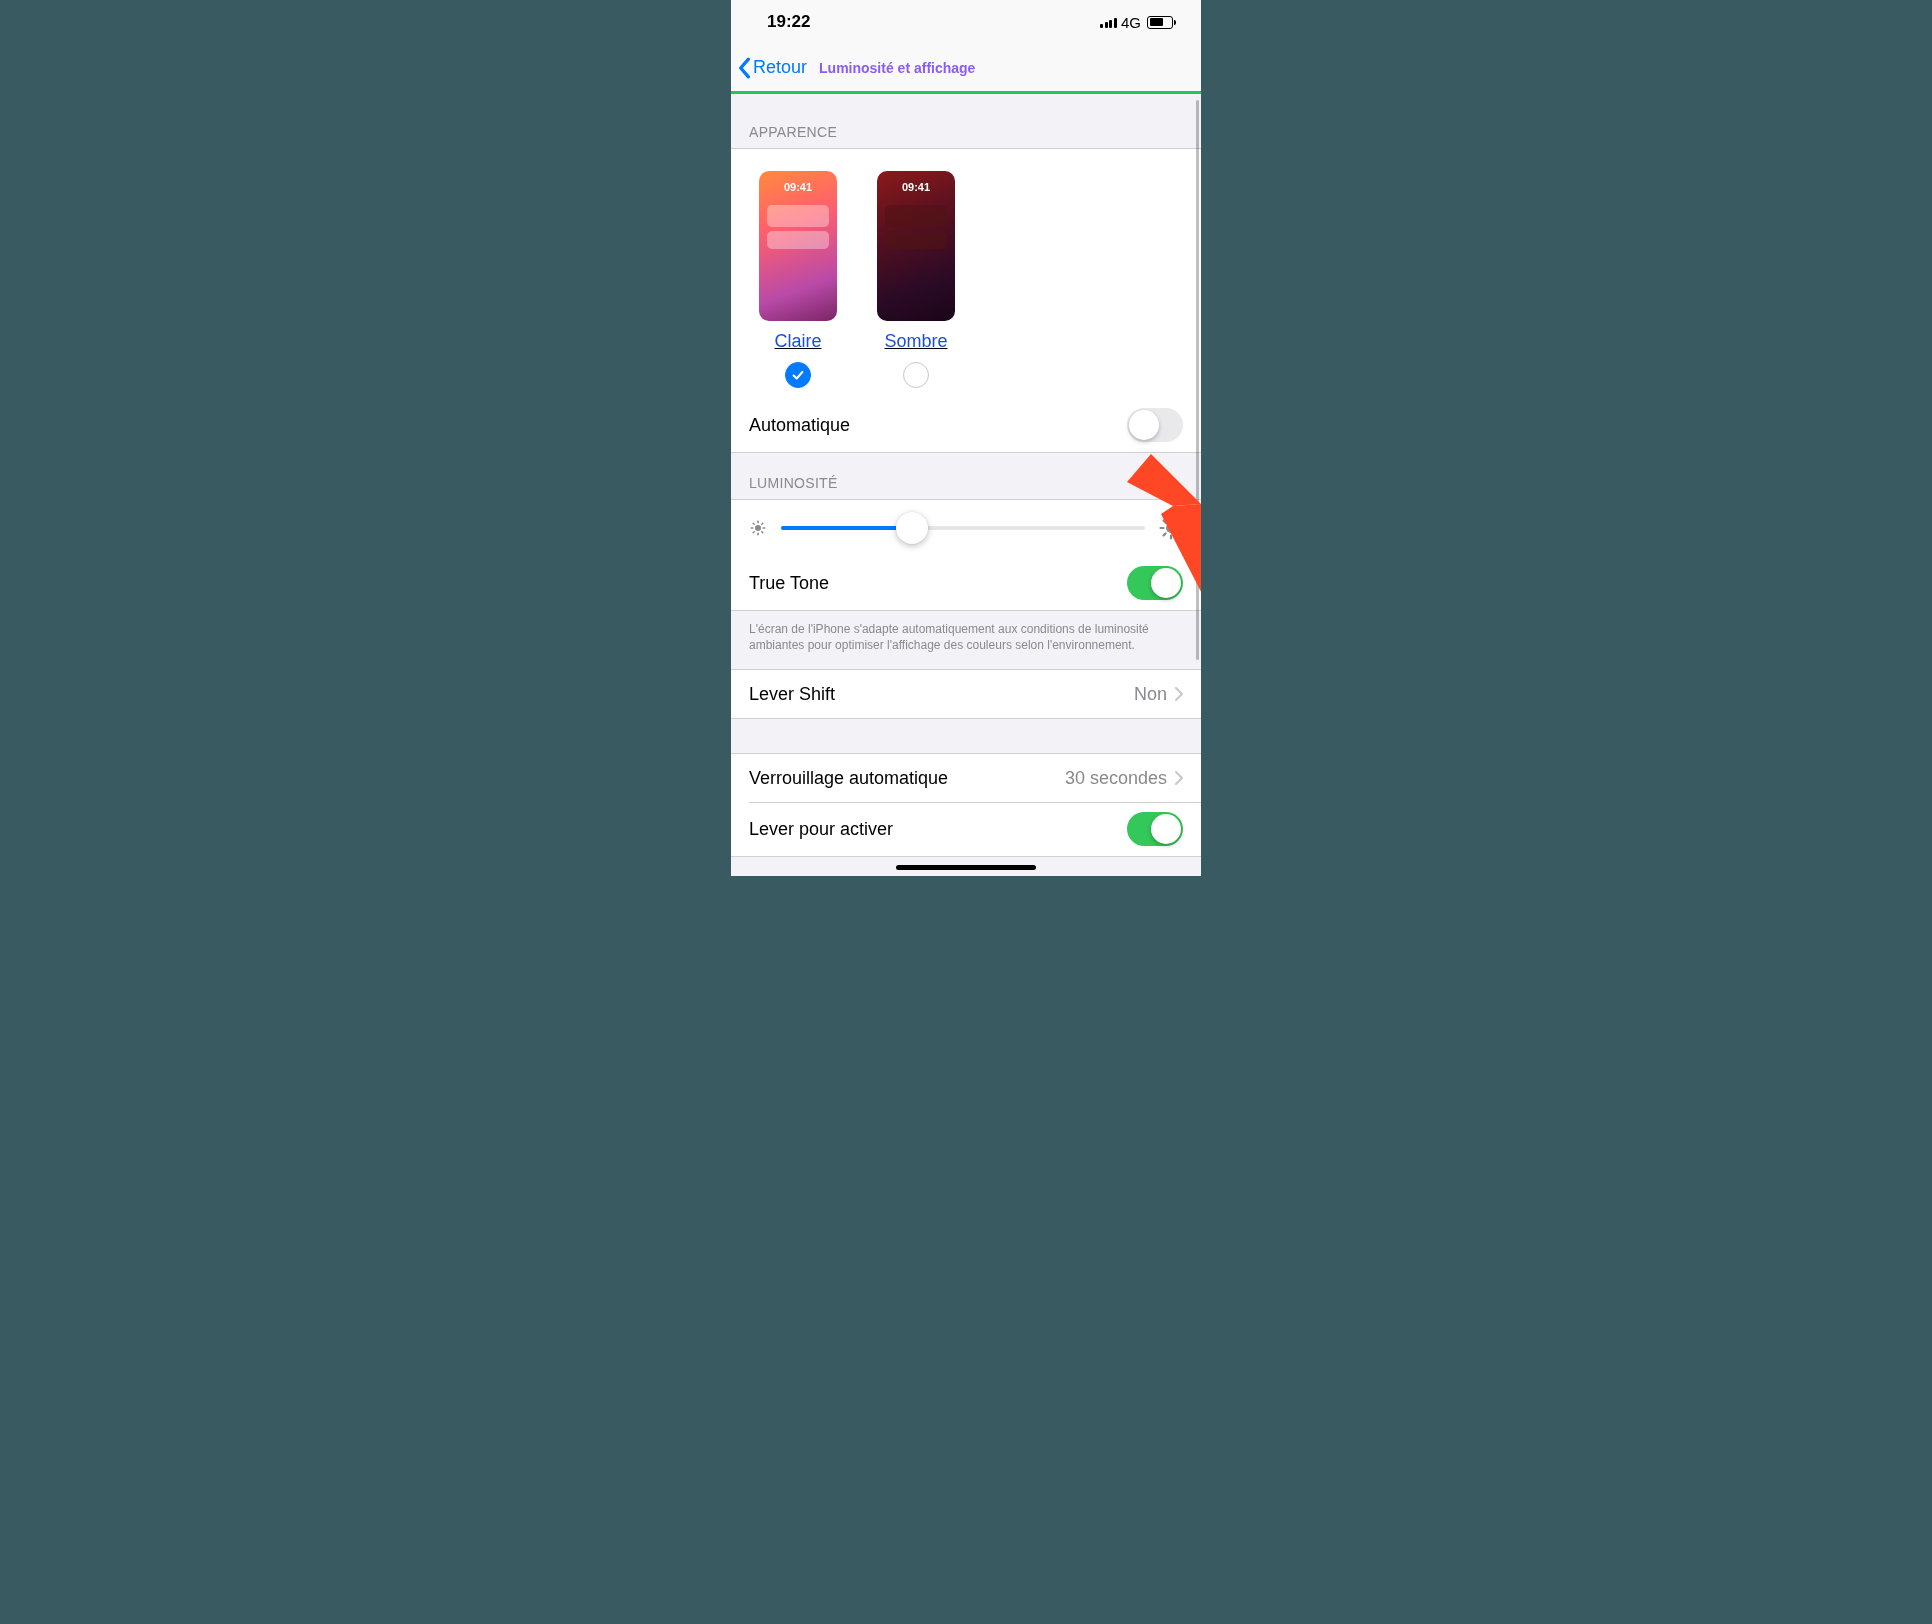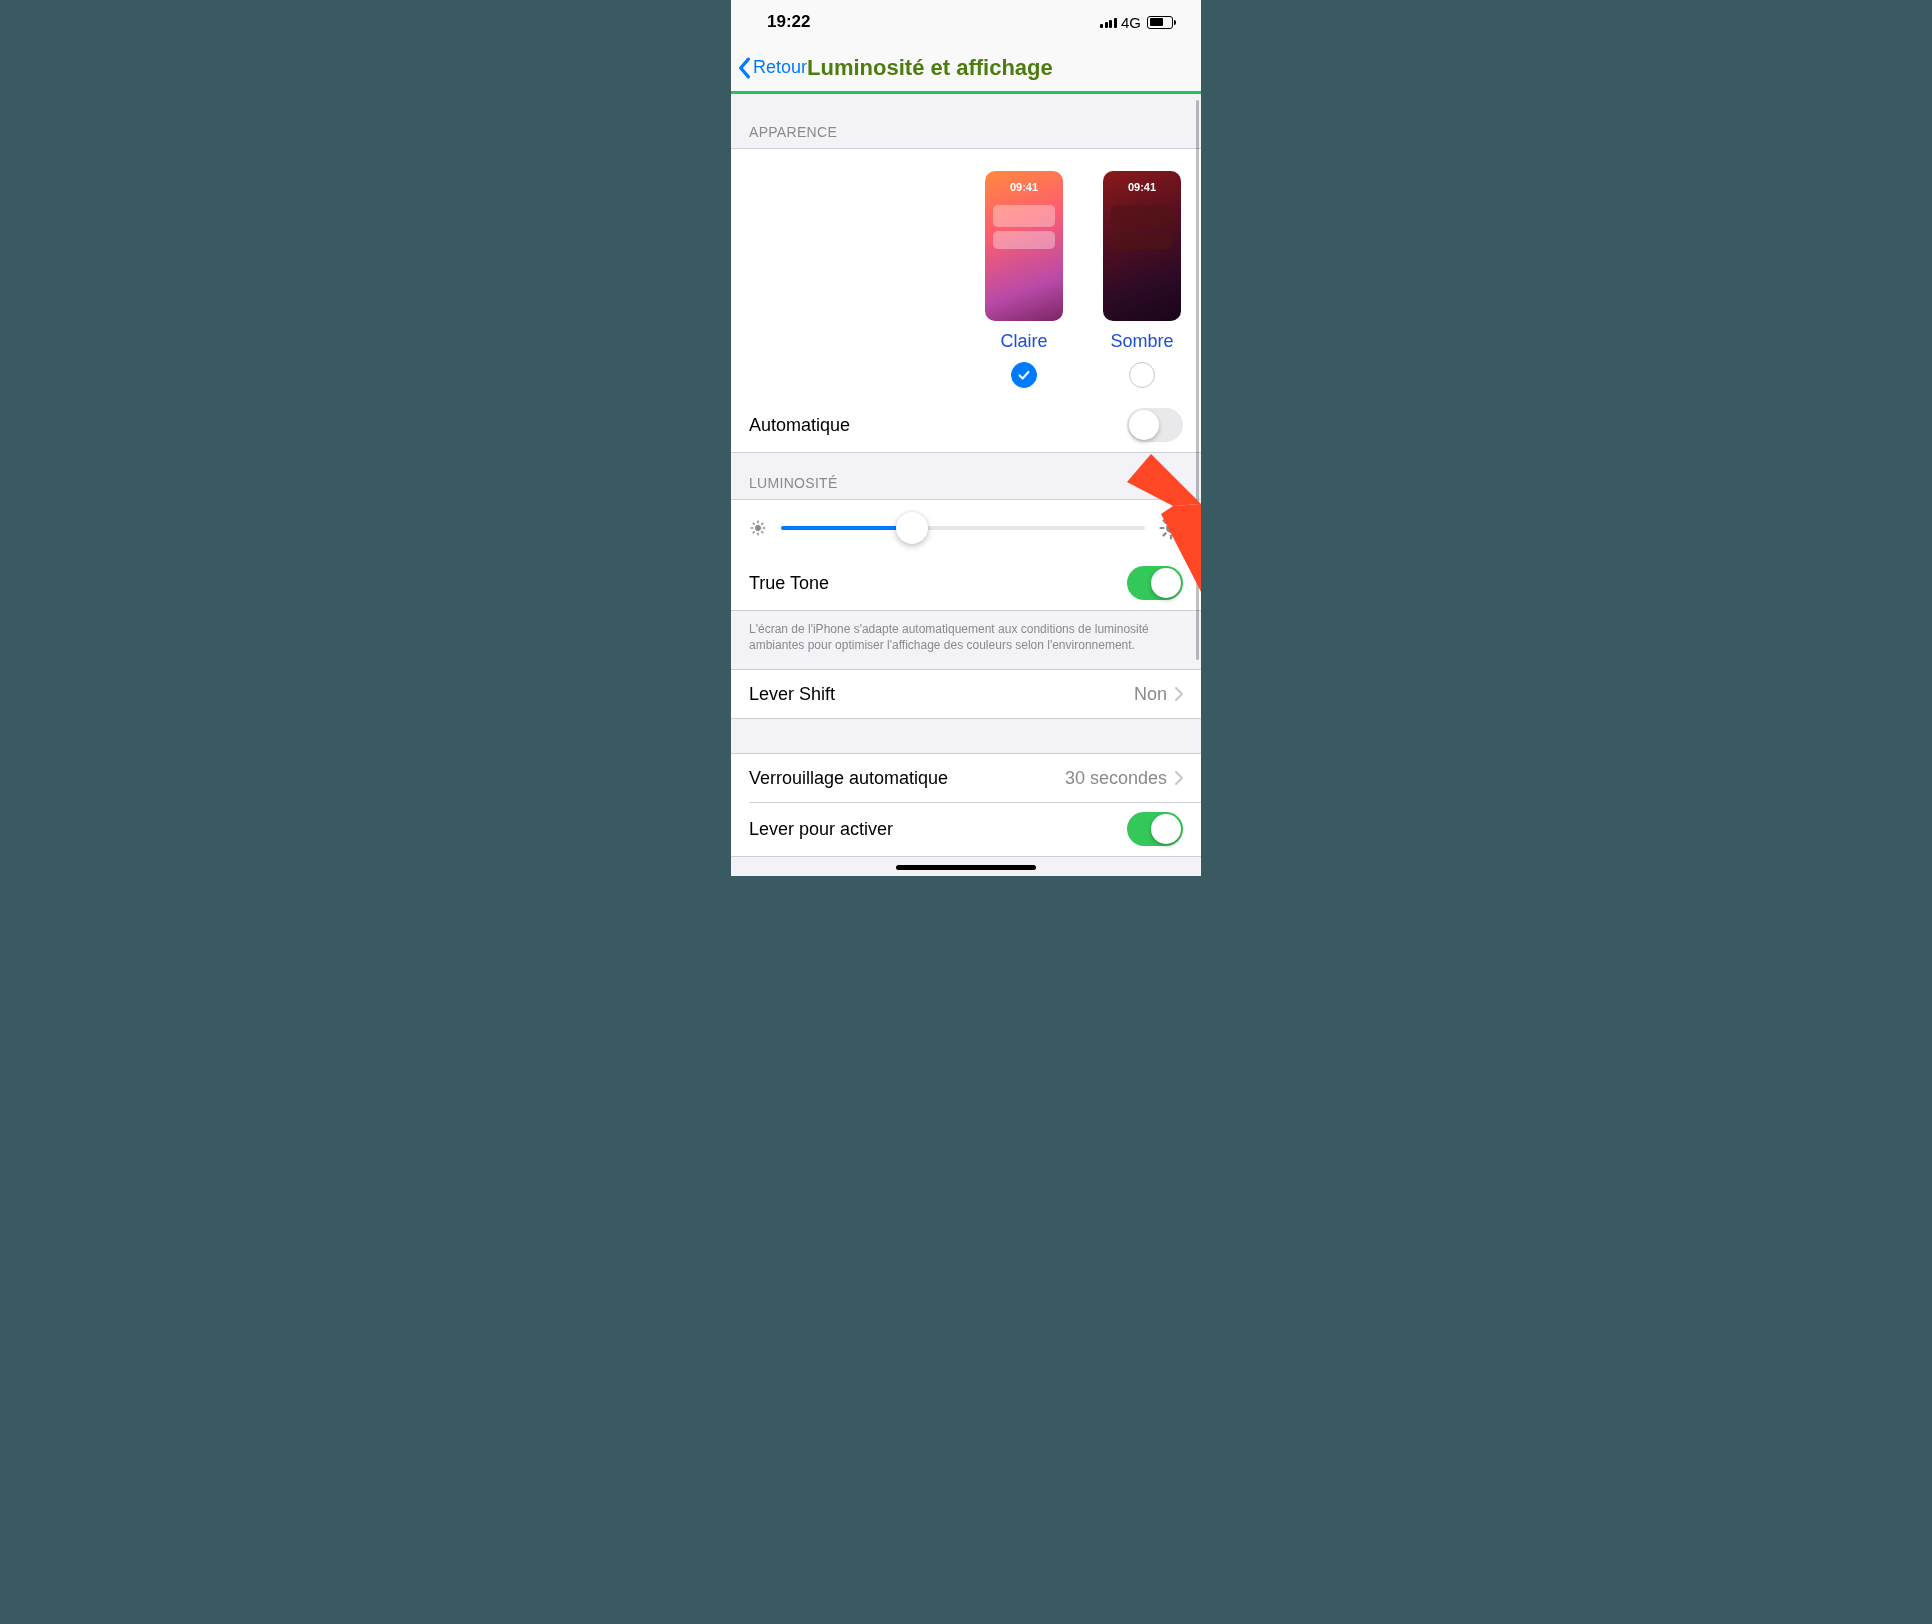--- a/index.html
+++ b/index.html
@@ -93,23 +93,24 @@
       color: #007aff;
       font-size: 18px;
       cursor: pointer;
     }
     .back-chevron {
       width: 14px;
       height: 22px;
       margin-right: 2px;
     }
     .nav-title {
-      font-size: 22px;
+      font-size: 14px;
       font-weight: 600;
-      color: #4d7c0f;
+      color: #8b5cf6;
+      margin-left: 12px;
     }
     
     .section-header {
       font-size: 14px;
       color: #8a8a8e;
       padding: 30px 18px 8px 18px;
       letter-spacing: 0.3px;
     }
     .section-header.tight { padding-top: 22px; }
     .cell-group {
@@ -143,23 +144,24 @@
       color:#8a8a8e;
       margin-right: 8px;
     }
     .chevron-right {
       width:8px; height:14px;
       color:#c7c7cc;
     }
     
     .appearance-row {
       display:flex;
-      justify-content: flex-end;
+      justify-content: flex-start;
       padding: 22px 20px 10px 28px;
       gap: 40px;
+      text-decoration: underline;
     }
     .appearance-option {
       display:flex;
       flex-direction:column;
       align-items:center;
       cursor:pointer;
     }
     .preview {
       width: 78px;
       height: 150px;

